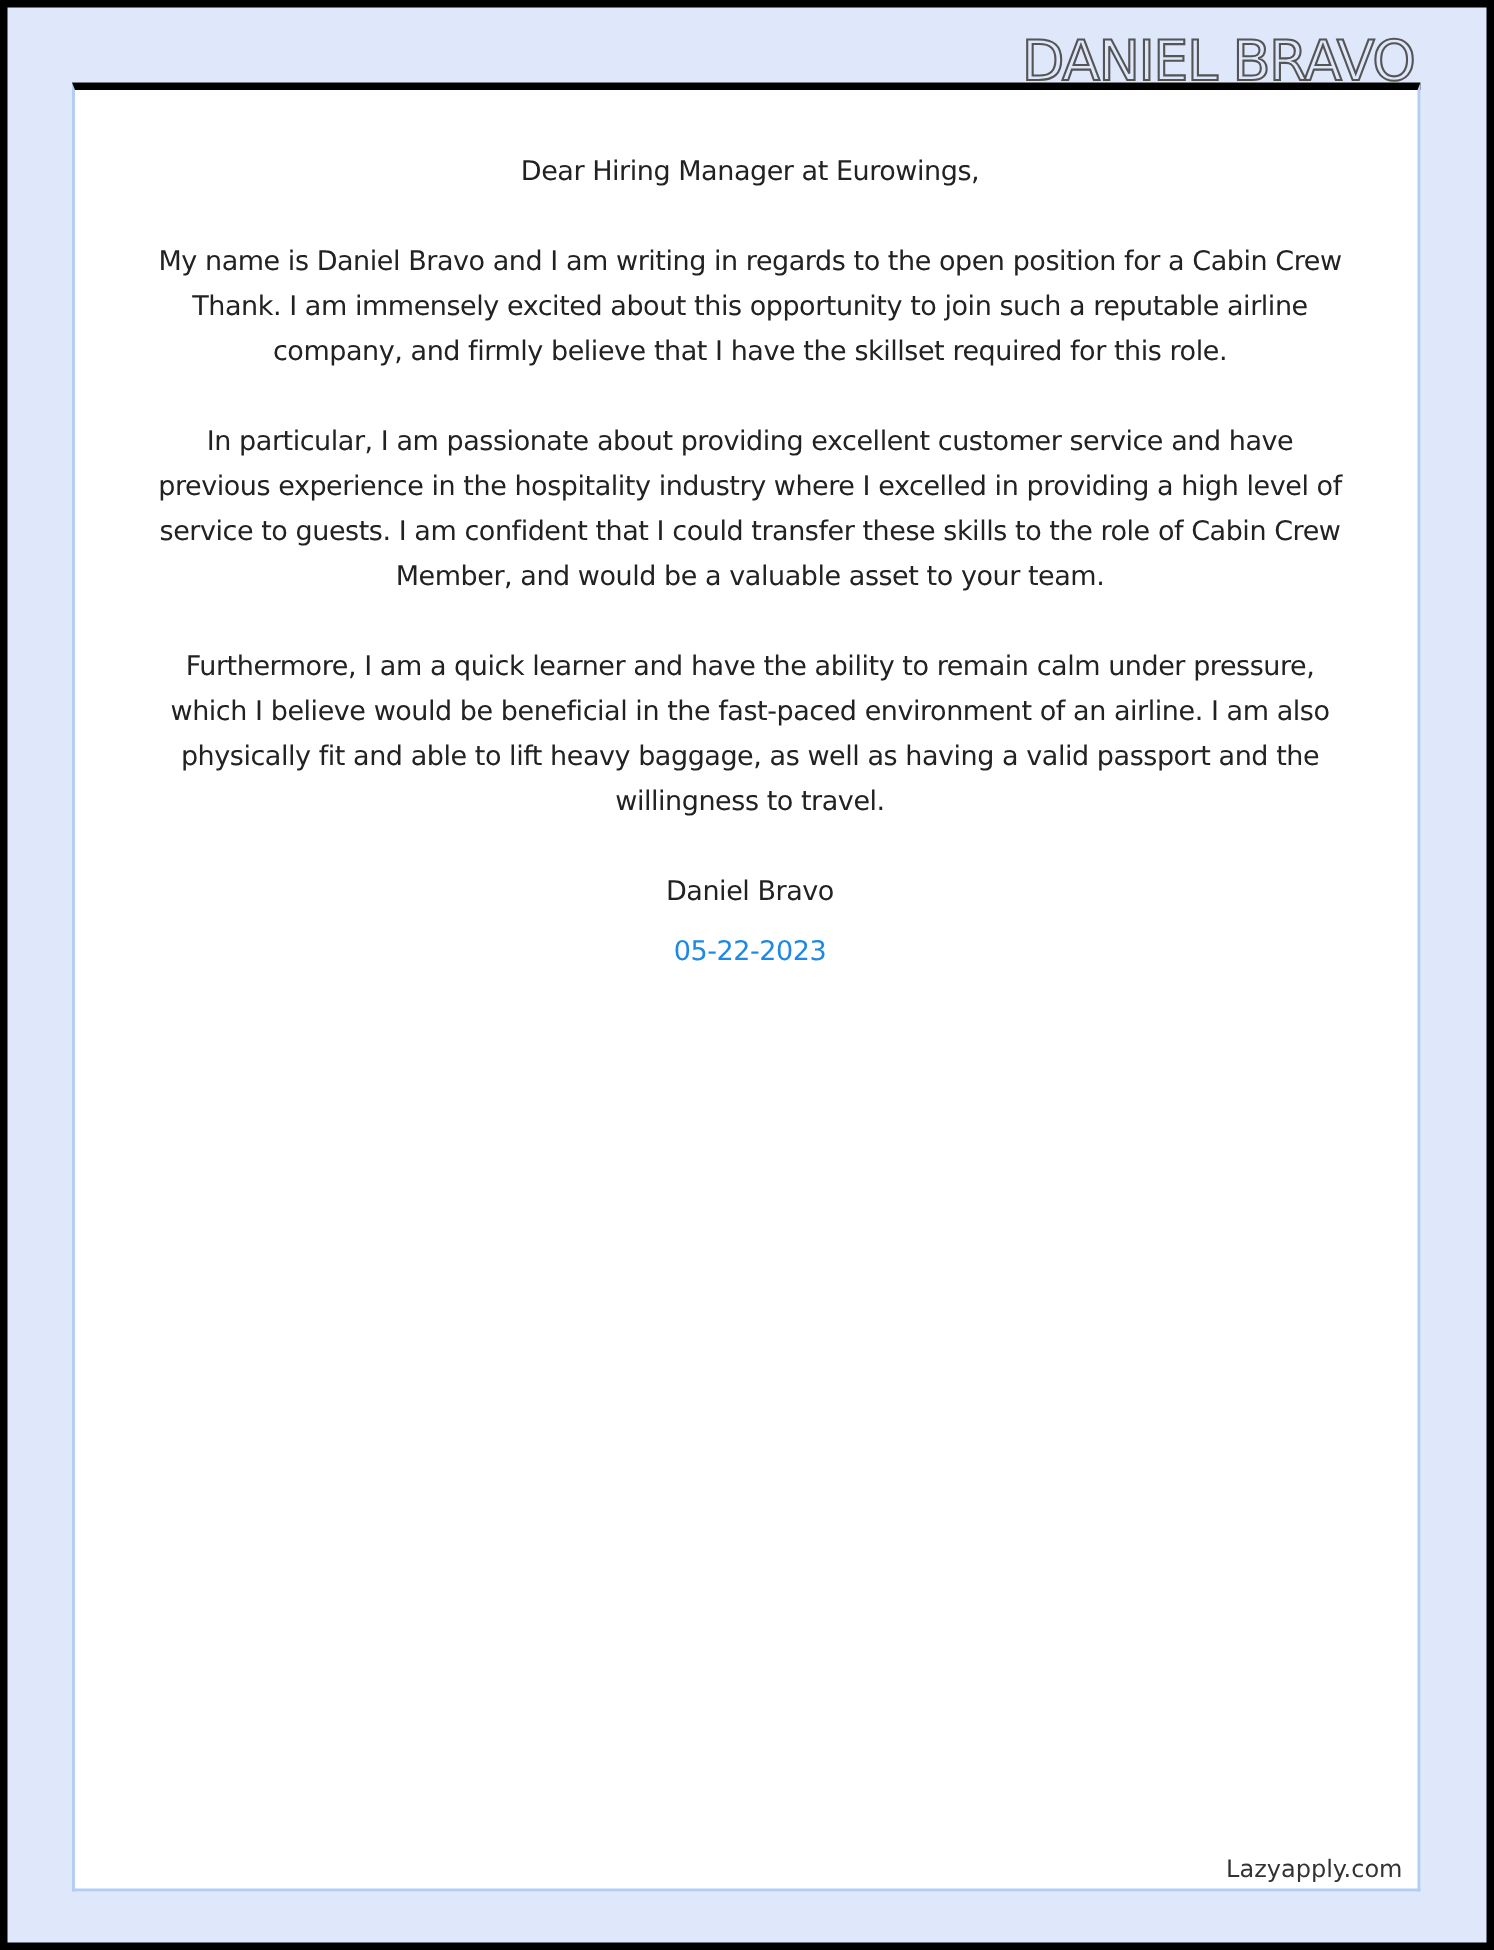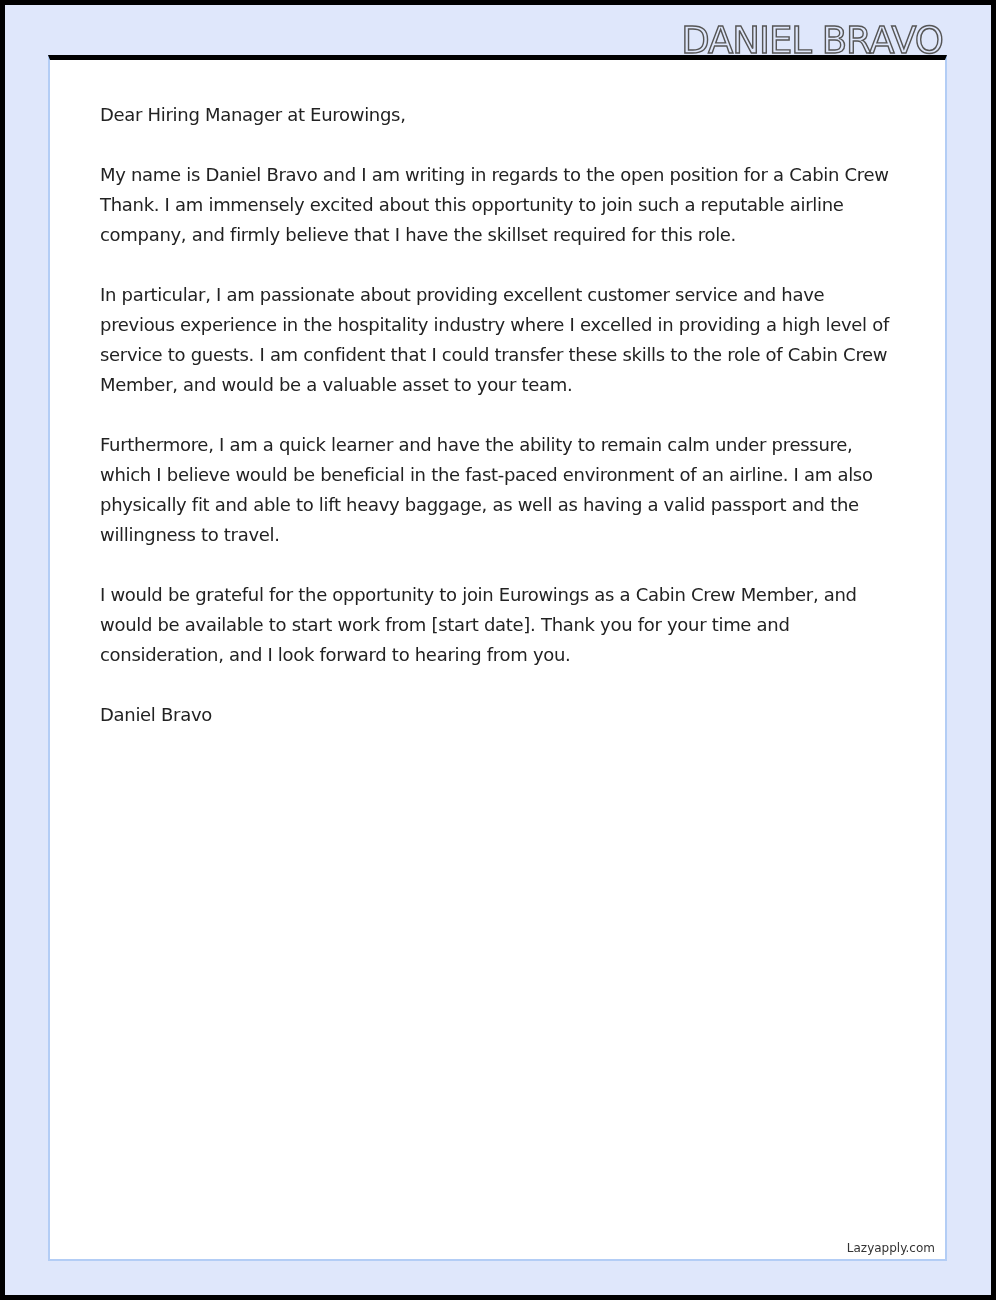--- a/index.html
+++ b/index.html
@@ -33,20 +33,21 @@
       left: 43px;
       top: 50px;
       width: 899px;
       height: 1206px;
       background: #fff;
       box-sizing: border-box;
       border-top: 5px solid #000;
       border-left: 2px solid #b3cdf5;
       border-right: 2px solid #b3cdf5;
       border-bottom: 2px solid #b3cdf5;
+      text-align: center;
     }
     .letter {
       position: absolute;
       left: 50px;
       top: 40px;
       width: 800px;
       font-size: 18px;
       line-height: 30px;
       color: #222;
       letter-spacing: -0.3px;
@@ -61,33 +62,33 @@
       margin: 0;
     }
     .date {
       margin-top: 10px;
       color: #1e88e5;
     }
     .footer-brand {
       position: absolute;
       right: 10px;
       bottom: 4px;
-      font-size: 12px;
+      font-size: 16px;
       color: #333;
       padding-left: 16px;
     }
   </style>
 </head>
 <body>
 
 <div class="header-name">DANIEL BRAVO</div>
 
 <div class="card">
   <div class="letter">
     <p class="salutation">Dear Hiring Manager at Eurowings,</p>
     <p>My name is Daniel Bravo and I am writing in regards to the open position for a Cabin Crew Thank. I am immensely excited about this opportunity to join such a reputable airline company, and firmly believe that I have the skillset required for this role.</p>
     <p>In particular, I am passionate about providing excellent customer service and have previous experience in the hospitality industry where I excelled in providing a high level of service to guests. I am confident that I could transfer these skills to the role of Cabin Crew Member, and would be a valuable asset to your team.</p>
     <p>Furthermore, I am a quick learner and have the ability to remain calm under pressure, which I believe would be beneficial in the fast-paced environment of an airline. I am also physically fit and able to lift heavy baggage, as well as having a valid passport and the willingness to travel.</p>
-    <p>I would be grateful for the opportunity to join Eurowings as a Cabin Crew Member, and would be available to start work from [start date]. Thank you for your time and consideration, and I look forward to hearing from you.</p>
     <div class="closing">Daniel Bravo</div>
+    <div class="date">05-22-2023</div>
   </div>
   <div class="footer-brand">Lazyapply.com</div>
 </div>
 
 </body></html>

